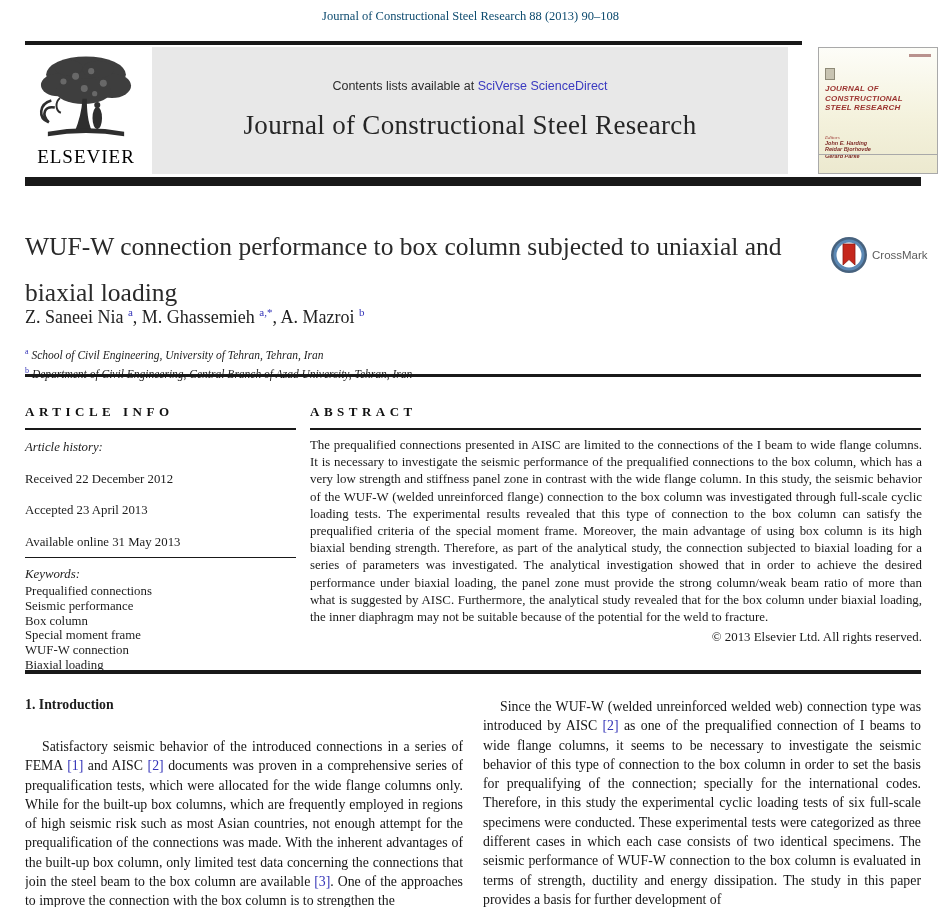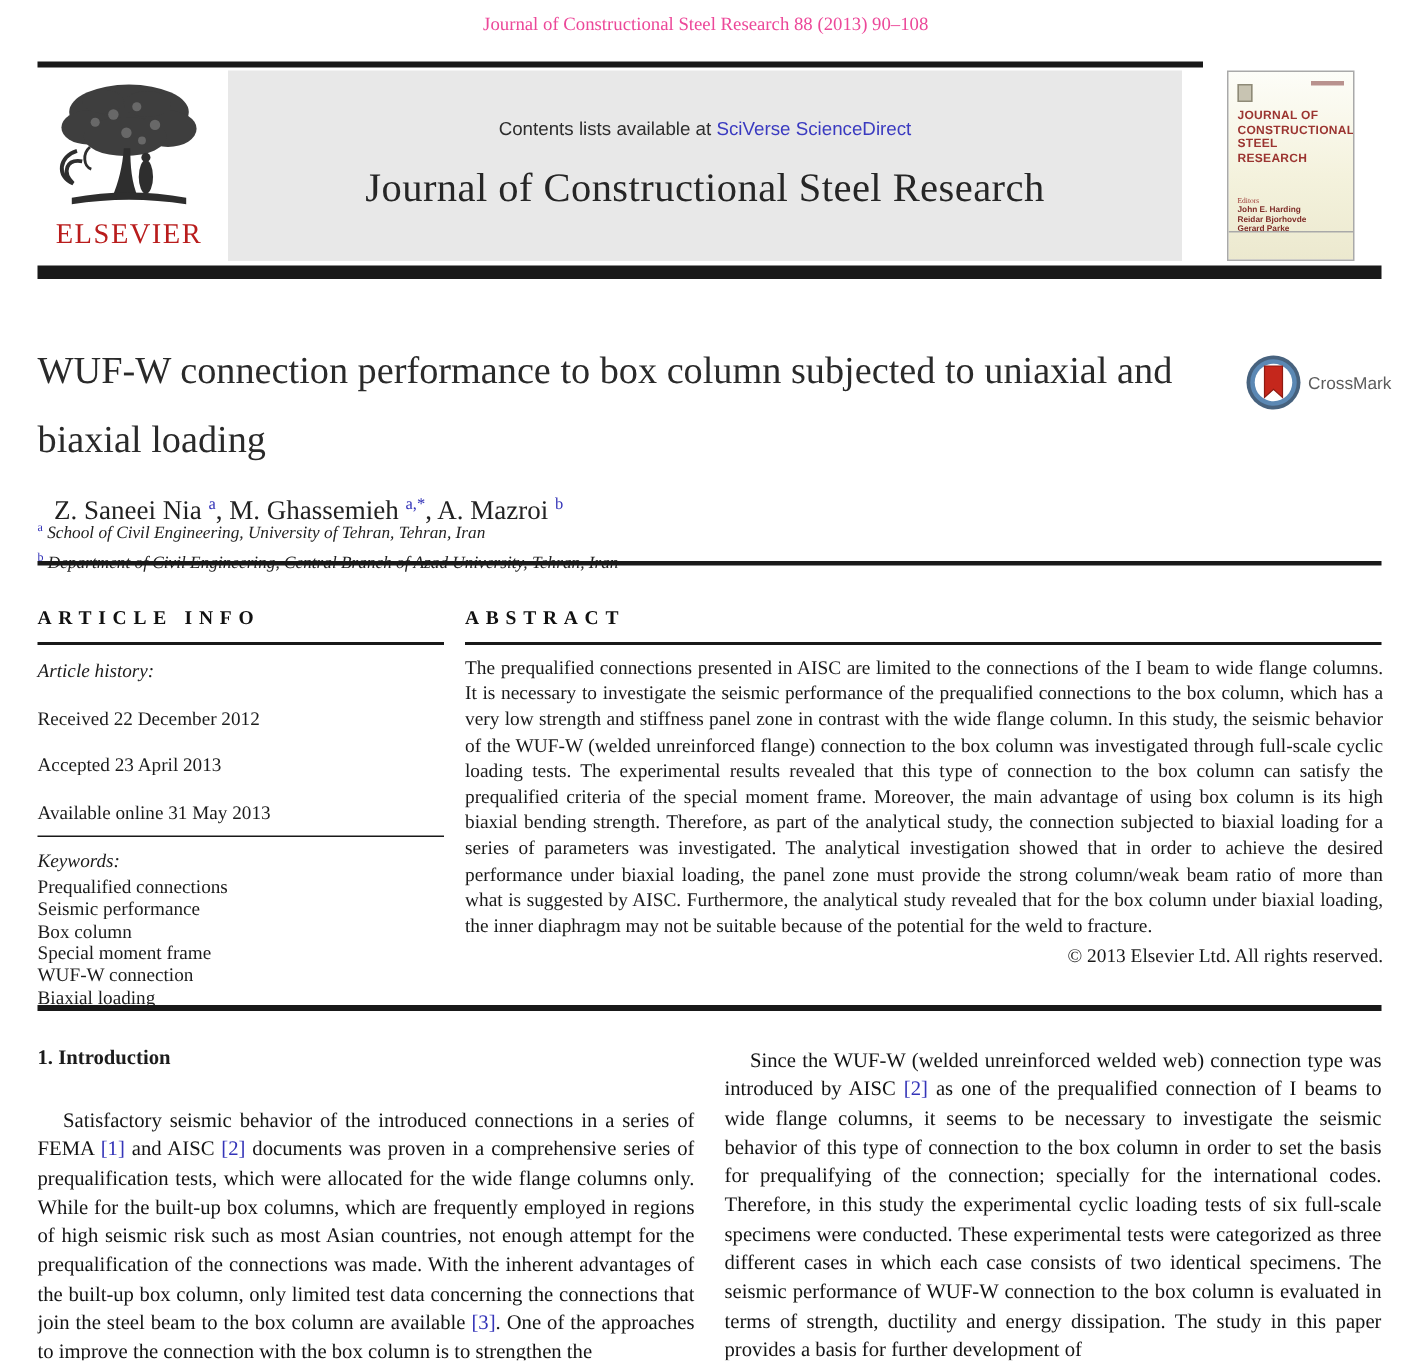--- a/index.html
+++ b/index.html
@@ -4,73 +4,73 @@
 <style>
   * { margin:0; padding:0; box-sizing:border-box; }
   html,body { width:941px; height:907px; }
   body {
     position:relative; overflow:hidden; background:#ffffff;
     font-family:"Liberation Serif", serif; color:#1c1c1c;
     -webkit-font-smoothing:antialiased;
   }
   .citation {
     position:absolute; top:9px; left:0; width:941px; text-align:center;
-    font-size:12.5px; color:#ec4899;
+    font-size:12.5px; color:#0c4a6e;
   }
   .rule-top { position:absolute; left:25px; top:41px; width:777px; height:4px; background:#191919; }
   .rule-thick1 { position:absolute; left:25px; top:177px; width:896px; height:9px; background:#191919; }
   .rule-mid { position:absolute; left:25px; top:374px; width:896px; height:3px; background:#191919; }
   .rule-thick2 { position:absolute; left:25px; top:670px; width:896px; height:4px; background:#191919; }
 
   
   .logo { position:absolute; left:25px; top:48px; width:122px; height:126px; text-align:center; }
   .logo svg { display:block; margin:0 auto; }
   .elsevier-word {
-    font-size:19px; letter-spacing:1px; color:#b91c1c;
+    font-size:19px; letter-spacing:1px; color:#000000;
     font-family:"Liberation Serif", serif; margin-top:-2px;
   }
 
   
   .banner {
     position:absolute; left:152px; top:47px; width:636px; height:127px;
     background:#e8e8e8; text-align:center;
   }
   .contents-line {
     margin-top:32px; font-family:"Liberation Sans", sans-serif;
     font-size:12.5px; color:#2d2d2d;
   }
   .contents-line a { color:#3a3ac0; text-decoration:none; }
   .journal-title { margin-top:17px; font-size:27px; color:#262626; letter-spacing:0.3px; }
 
   
   .cover {
-    position:absolute; left:818px; top:47px; width:85px; height:127px;
+    position:absolute; left:818px; top:47px; width:120px; height:127px;
     background:linear-gradient(#fdfdf8 0%, #f4f2dd 55%, #ece9cf 100%);
-    border:1px solid #a9a9a9; padding:8px 6px; overflow:hidden;
+    border:1px solid #a9a9a9; padding:20px 6px; overflow:hidden;font-style:italic;
   }
   .cover-minilogo { width:10px; height:12px; background:#c8c4b2; border:1px solid #8e8a77; margin-bottom:4px; }
   .cover-issn { position:absolute; top:6px; right:6px; width:22px; height:3px; background:#b9928e; }
   .cover-title div {
     font-family:"Liberation Sans", sans-serif; font-weight:bold;
     font-size:8px; line-height:9.5px; color:#9b3430; letter-spacing:0.2px; text-align:left;
   }
   .cover-editors { margin-top:22px; text-align:left; }
   .cover-editors .ed-label { font-size:5px; color:#9b3430; }
   .cover-editors div.ed-name { font-size:5.5px; line-height:6.5px; color:#7e2b27; font-weight:bold; font-family:"Liberation Sans", sans-serif; }
   .cover-bottomline { position:absolute; left:0; right:0; bottom:18px; height:1px; background:#a9a9a9; }
 
   
   .article-title {
     position:absolute; left:25px; top:224px; width:790px;
     font-size:25.5px; line-height:46px; color:#2a2a2a;
   }
   .crossmark { position:absolute; left:828px; top:233px; width:104px; height:44px; cursor:pointer; }
   .crossmark-text { font-family:"Liberation Sans", sans-serif; font-size:11.5px; color:#5c5c5c; }
 
-  .authors { position:absolute; left:36px; top:306px; width:700px; font-size:18px; color:#222;margin-top:24px; }
+  .authors { position:absolute; left:25px; top:306px; width:700px; font-size:18px; color:#222; }
   .authors sup { font-size:11px; color:#3434b8; }
   .affils { position:absolute; left:25px; top:344px; width:700px; font-style:italic; font-size:11.5px; line-height:15.5px; color:#222; }
   .affils sup { font-size:8px; color:#3434b8; font-style:normal; }
 
   
   .sec-heading {
     position:absolute; top:404px; font-size:13px; font-weight:600;
     letter-spacing:4.5px; color:#111;
   }
   .h-info { left:25px; }

